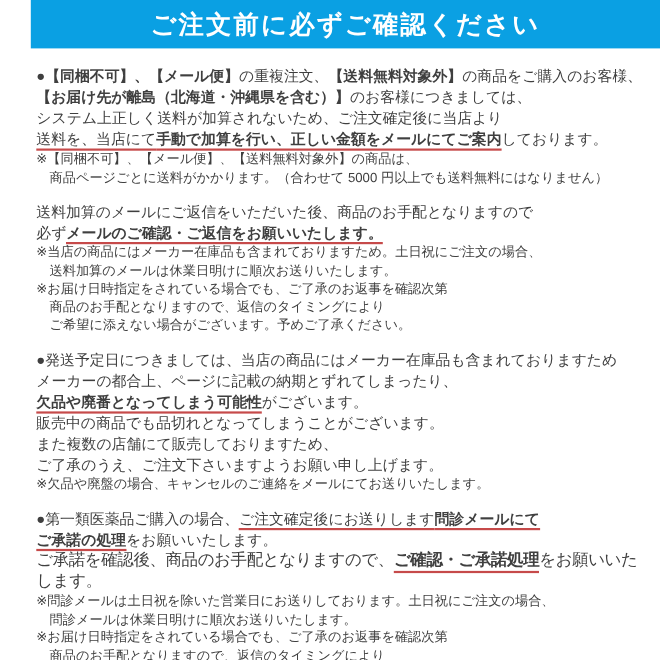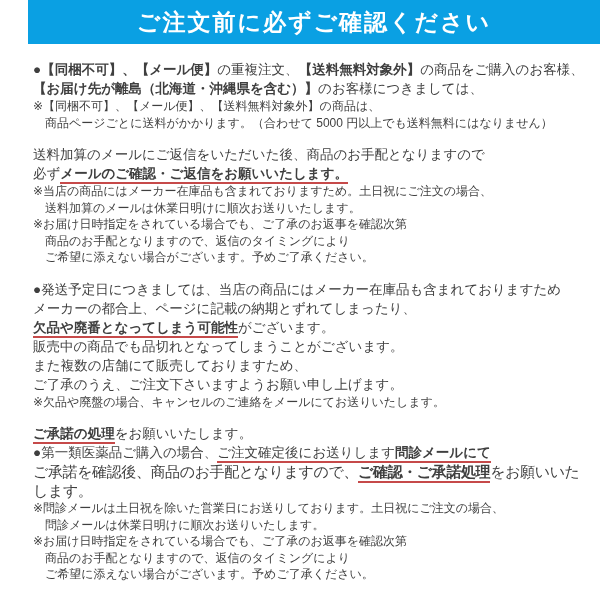--- a/index.html
+++ b/index.html
@@ -47,20 +47,22 @@
 <body>
 
 <div class="header">
   <span>ご注文前に必ずご確認ください</span>
 </div>
 
 <div class="content">
     <div class="section">
       <p class="main"><span>●</span><span class="seg-b">【同梱不可】、【メール便】</span><span>の重複注文、</span><span class="seg-b">【送料無料対象外】</span><span>の商品をご購入のお客様、</span></p>
       <p class="main"><span class="seg-b">【お届け先が離島（北海道・沖縄県を含む）】</span><span>のお客様につきましては、</span></p>
+      <p class="main"><span>システム上正しく送料が加算されないため、ご注文確定後に当店より</span></p>
+      <p class="main"><span class="seg-u">送料を、当店にて</span><span class="seg-b seg-u">手動で加算を行い、正しい金額をメールにてご案内</span><span>しております。</span></p>
       <p class="note"><span>※【同梱不可】、【メール便】、【送料無料対象外】の商品は、</span></p>
       <p class="note"><span>　商品ページごとに送料がかかります。（合わせて 5000 円以上でも送料無料にはなりません）</span></p>
     </div>
     <div class="section">
       <p class="main"><span>送料加算のメールにご返信をいただいた後、商品のお手配となりますので</span></p>
       <p class="main"><span>必ず</span><span class="seg-b seg-u">メールのご確認・ご返信をお願いいたします。</span></p>
       <p class="note"><span>※当店の商品にはメーカー在庫品も含まれておりますため。土日祝にご注文の場合、</span></p>
       <p class="note"><span>　送料加算のメールは休業日明けに順次お送りいたします。</span></p>
       <p class="note"><span>※お届け日時指定をされている場合でも、ご了承のお返事を確認次第</span></p>
       <p class="note"><span>　商品のお手配となりますので、返信のタイミングにより</span></p>
@@ -69,22 +71,22 @@
     <div class="section">
       <p class="main"><span>●発送予定日につきましては、当店の商品にはメーカー在庫品も含まれておりますため</span></p>
       <p class="main"><span>メーカーの都合上、ページに記載の納期とずれてしまったり、</span></p>
       <p class="main"><span class="seg-b seg-u">欠品や廃番となってしまう可能性</span><span>がございます。</span></p>
       <p class="main"><span>販売中の商品でも品切れとなってしまうことがございます。</span></p>
       <p class="main"><span>また複数の店舗にて販売しておりますため、</span></p>
       <p class="main"><span>ご了承のうえ、ご注文下さいますようお願い申し上げます。</span></p>
       <p class="note"><span>※欠品や廃盤の場合、キャンセルのご連絡をメールにてお送りいたします。</span></p>
     </div>
     <div class="section">
+      <p class="main"><span>●第一類医薬品ご購入の場合、</span><span class="seg-u">ご注文確定後にお送りします</span><span class="seg-b seg-u">問診メールにて</span></p>
       <p class="main"><span class="seg-b seg-u">ご承諾の処理</span><span>をお願いいたします。</span></p>
-      <p class="main"><span>●第一類医薬品ご購入の場合、</span><span class="seg-u">ご注文確定後にお送りします</span><span class="seg-b seg-u">問診メールにて</span></p>
       <p class="main tight"><span>ご承諾を確認後、商品のお手配となりますので、</span><span class="seg-b seg-u">ご確認・ご承諾処理</span><span>をお願いいたします。</span></p>
       <p class="note"><span>※問診メールは土日祝を除いた営業日にお送りしております。土日祝にご注文の場合、</span></p>
       <p class="note"><span>　問診メールは休業日明けに順次お送りいたします。</span></p>
       <p class="note"><span>※お届け日時指定をされている場合でも、ご了承のお返事を確認次第</span></p>
       <p class="note"><span>　商品のお手配となりますので、返信のタイミングにより</span></p>
       <p class="note"><span>　ご希望に添えない場合がございます。予めご了承ください。</span></p>
     </div>
   </div>
 
 </body></html>

